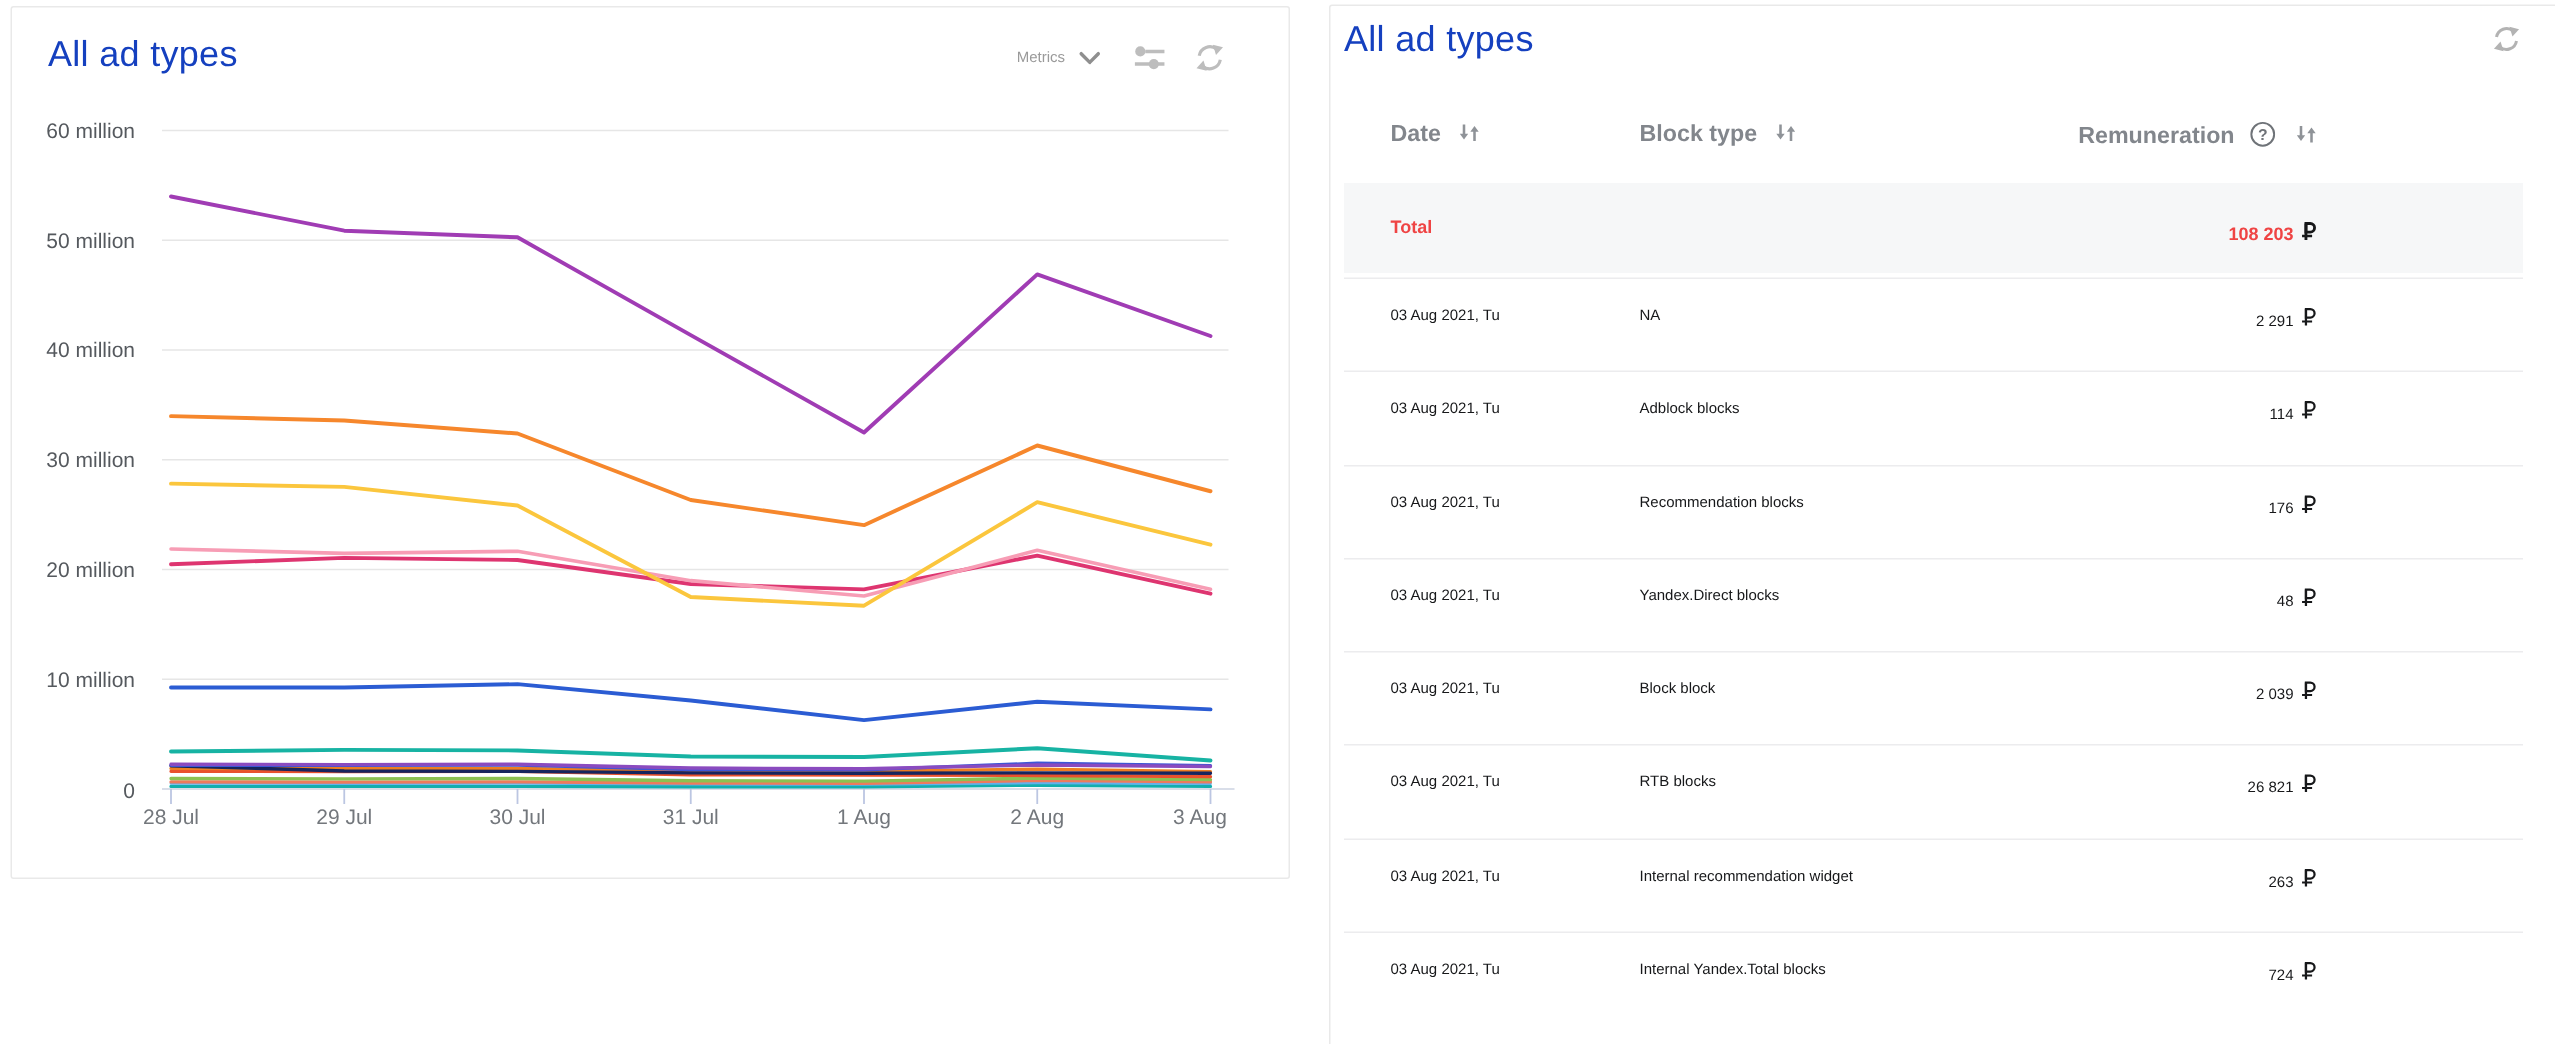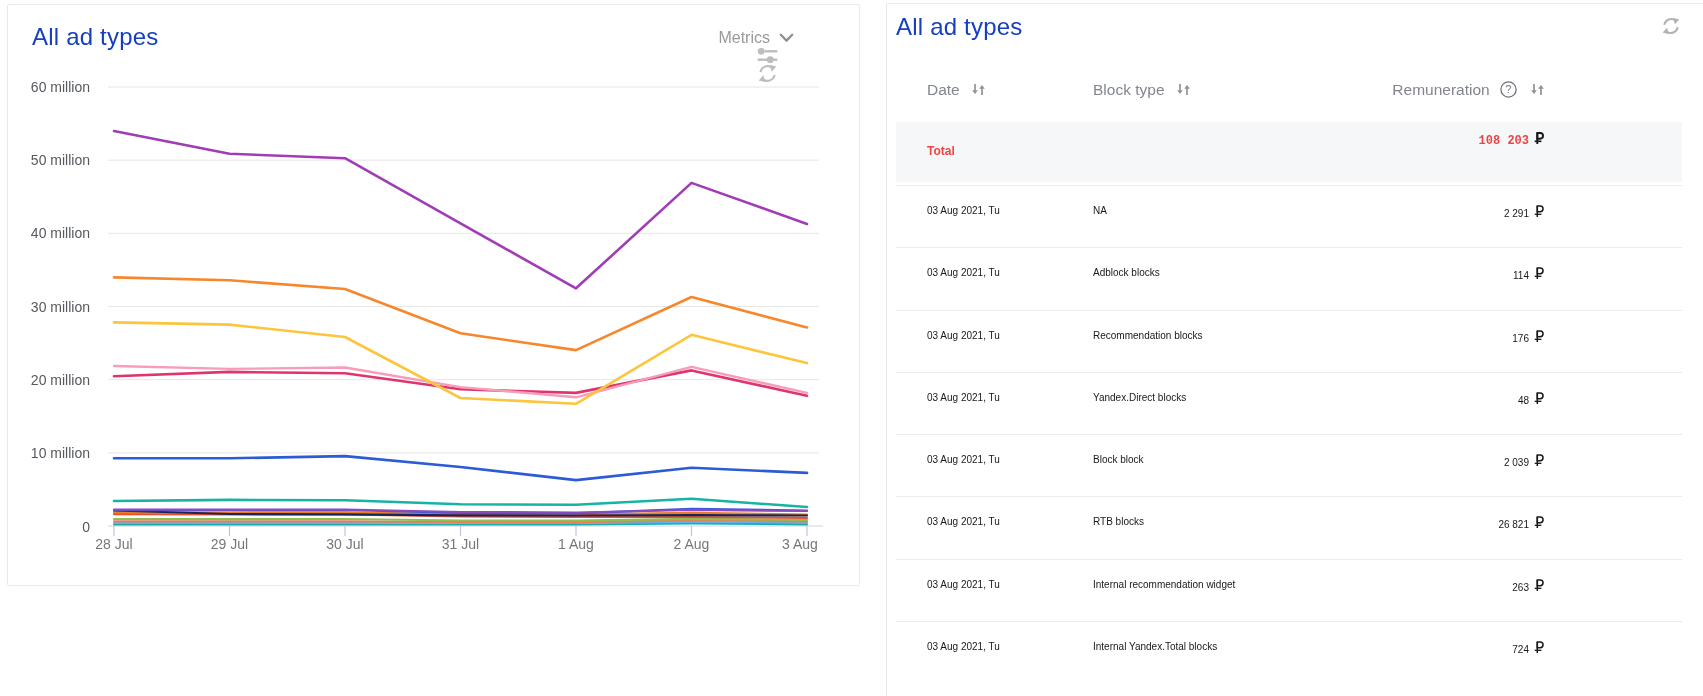--- a/index.html
+++ b/index.html
@@ -2,31 +2,31 @@
 <html><head><meta charset="utf-8">
 <style>
 * { margin:0; padding:0; box-sizing:border-box; }
 html,body { width:1703px; height:696px; background:#fff; font-family:"Liberation Sans", sans-serif; overflow:hidden; }
 .card { position:absolute; background:#fff; border:1px solid #e9e9e9; border-radius:2px; }
 #left  { left:7px; top:4px; width:853px; height:582px; }
 #right { left:886px; top:3px; width:830px; height:710px; }
 .title { position:absolute; font-size:24px; color:#1540bf; letter-spacing:0.2px; }
 #left .title { left:24px; top:18px; }
 #right .title { left:9px; top:9px; }
-.controls { position:absolute; right:43px; top:24px; display:flex; align-items:center; color:#9a9a9a; font-size:16px;flex-direction:column; }
+.controls { position:absolute; right:43px; top:24px; display:flex; align-items:center; color:#9a9a9a; font-size:10px; }
 .controls .mi { display:flex; align-items:center; margin-right:22px; }
 #rrefresh { position:absolute; right:35px; top:13px; }
-.thead { position:absolute; left:9px; top:67px; width:786px; height:40px; color:#82868c; font-weight:normal; font-size:15.5px; }
+.thead { position:absolute; left:9px; top:67px; width:786px; height:40px; color:#82868c; font-weight:bold; font-size:15.5px; }
 .thead .c1, .trow .c1 { position:absolute; left:31px; }
 .thead .c2, .trow .c2 { position:absolute; left:197px; }
 .thead .c3, .trow .c3 { position:absolute; right:137px; text-align:center; white-space:nowrap; }
 .thead div { top:10px; }
 .total { position:absolute; left:9px; top:118px; width:786px; height:60px; background:#f6f7f8; font-weight:bold; font-size:12px; color:#ef4444; }
 .total .c1 { position:absolute; left:31px; top:22px; }
-.total .c3 { position:absolute; right:137px; top:10px; white-space:nowrap;font-family:Liberation Mono, monospace; }
+.total .c3 { position:absolute; right:137px; top:26px; white-space:nowrap; }
 .tbody { position:absolute; left:9px; top:181px; width:786px; }
 .trow { position:relative; height:62.3px; border-top:1px solid #ececee; font-size:10px; color:#17181a; }
 .trow div { top:19px; }
 svg text { font-family:"Liberation Sans", sans-serif; }
 </style></head>
 <body>
 <div class="card" id="left">
   <div class="title">All ad types</div>
   <div class="controls">
       <span class="mi">Metrics <svg width="15" height="10" viewBox="0 0 15 10" style="margin-left:9px">

